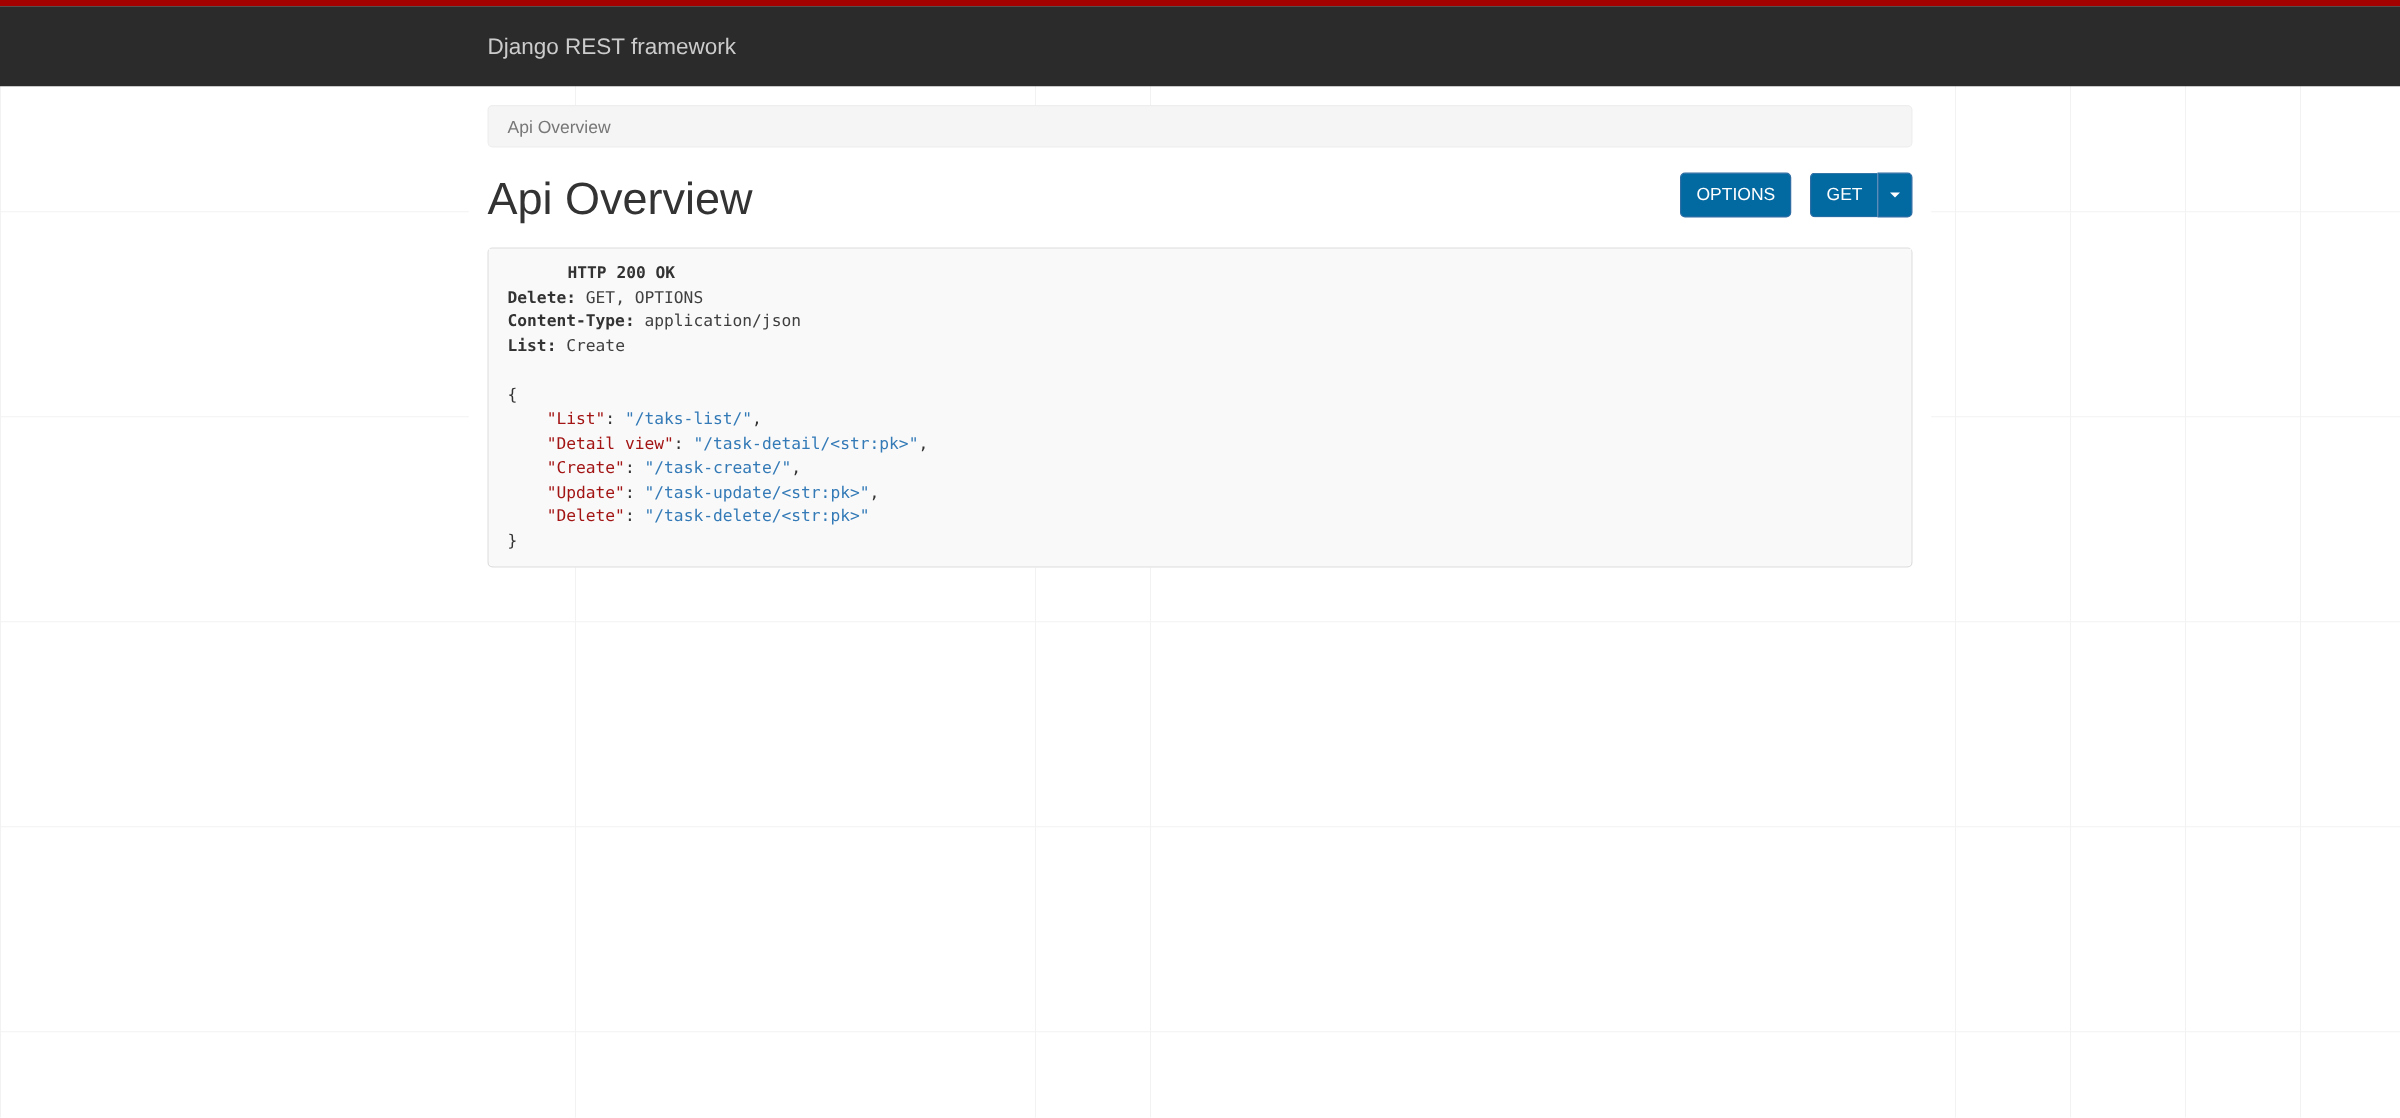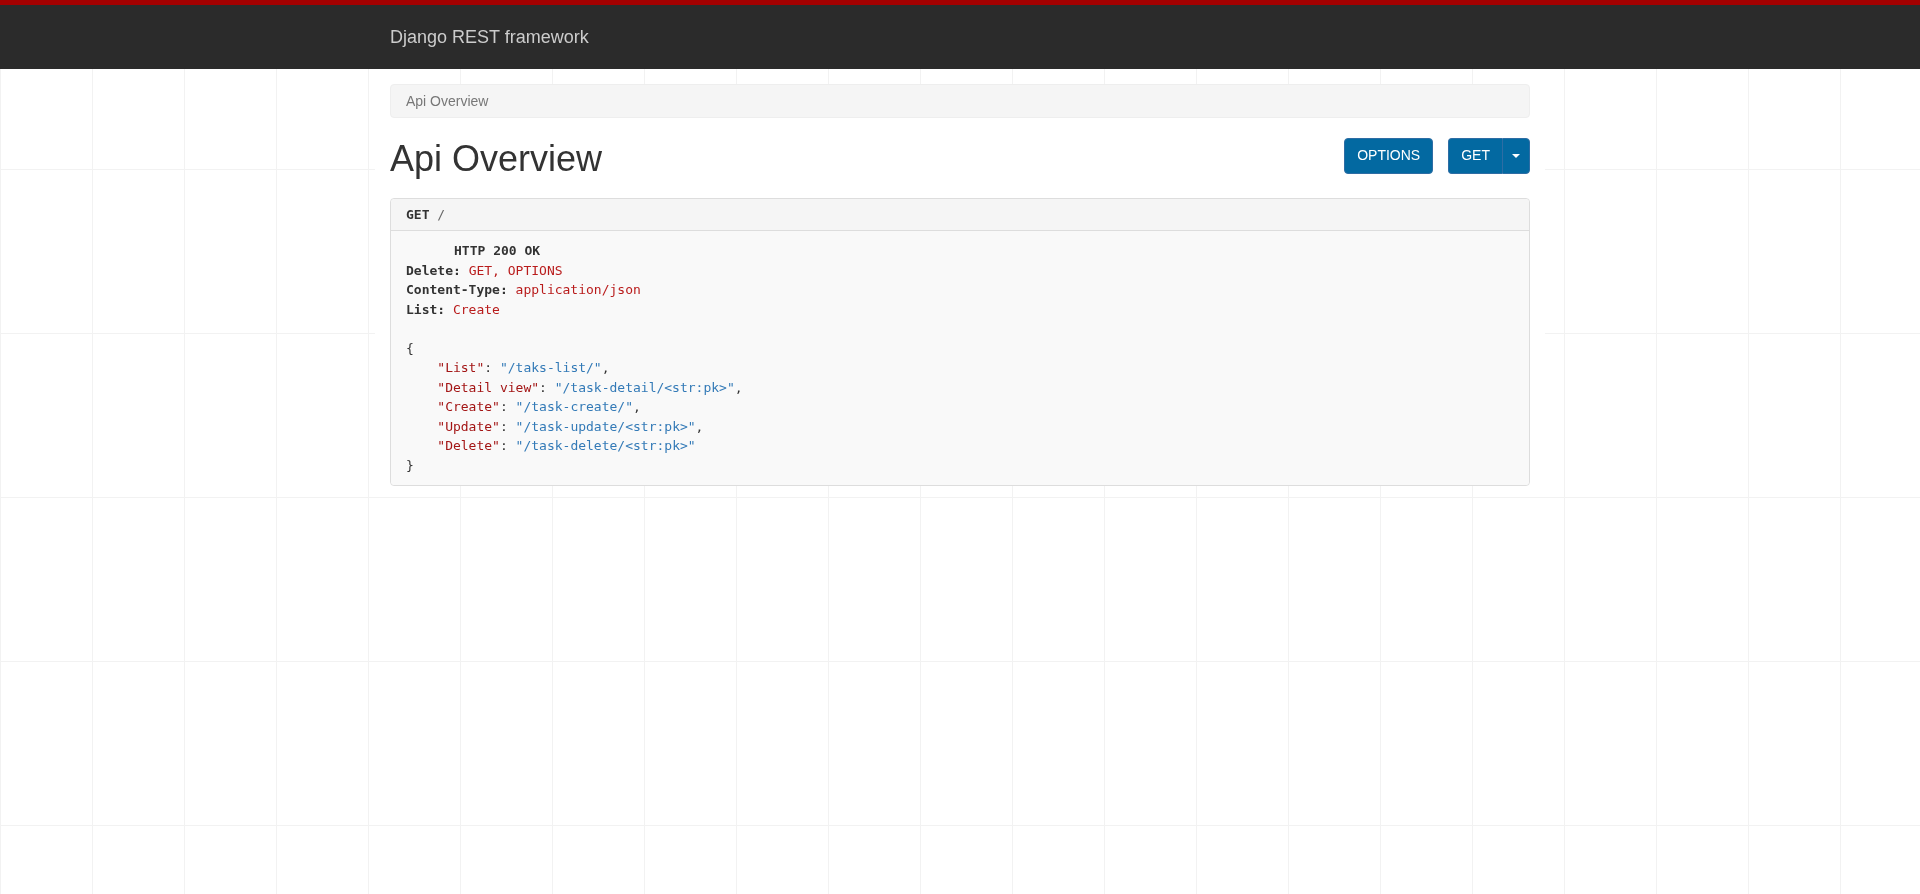--- a/index.html
+++ b/index.html
@@ -128,21 +128,21 @@
   font-size: 13px;
   line-height: 1.5;
   background: #f9f9f9;
   color: #333;
   white-space: pre;
   overflow-x: auto;
   border-bottom-left-radius: 4px;
   border-bottom-right-radius: 4px;
 }
 .hdr-name { font-weight: bold; color: #333; }
-.hdr-val { color: #b91c1c; }
+.hdr-val { color: #404040; }
 .status-line { font-weight: bold; color: #333; padding-left: 48px; }
 .json-key { color: #a31515; }
 .json-str { color: #337ab7; }
 .json-punc { color: #333; }
 </style>
 </head>
 <body>
 
 <div class="top-stripe"></div>
 
@@ -165,23 +165,20 @@
       <div class="btn-split">
         <button class="btn btn-main">GET</button>
         <button class="btn btn-caret">
           <span class="caret-down"></span>
         </button>
       </div>
     </div>
   </div>
 
   <div class="panel">
-    <div class="panel-header">
-      <span class="method">GET</span> <span class="path">/</span>
-    </div>
     <div class="panel-body"><span class="status-line">HTTP 200 OK</span>
 <span class="hdr-name">Delete:</span> <span class="hdr-val">GET, OPTIONS</span>
 <span class="hdr-name">Content-Type:</span> <span class="hdr-val">application/json</span>
 <span class="hdr-name">List:</span> <span class="hdr-val">Create</span>
 
 <span class="json-punc">{</span>
 <span id="json-lines">    <span class="json-key">"List"</span><span class="json-punc">:</span> <span class="json-str">"/taks-list/"</span><span class="json-punc">,</span>
     <span class="json-key">"Detail view"</span><span class="json-punc">:</span> <span class="json-str">"/task-detail/&lt;str:pk&gt;"</span><span class="json-punc">,</span>
     <span class="json-key">"Create"</span><span class="json-punc">:</span> <span class="json-str">"/task-create/"</span><span class="json-punc">,</span>
     <span class="json-key">"Update"</span><span class="json-punc">:</span> <span class="json-str">"/task-update/&lt;str:pk&gt;"</span><span class="json-punc">,</span>

